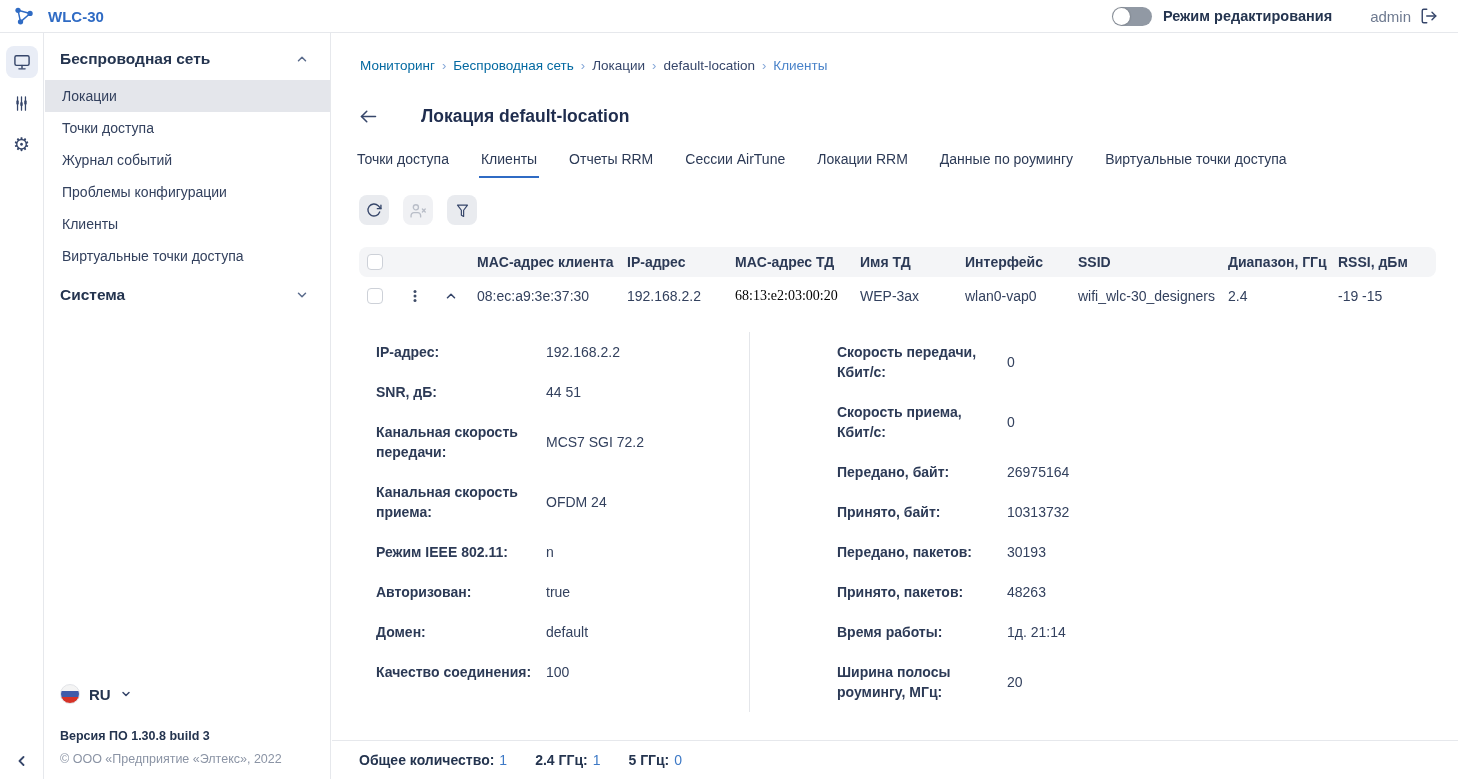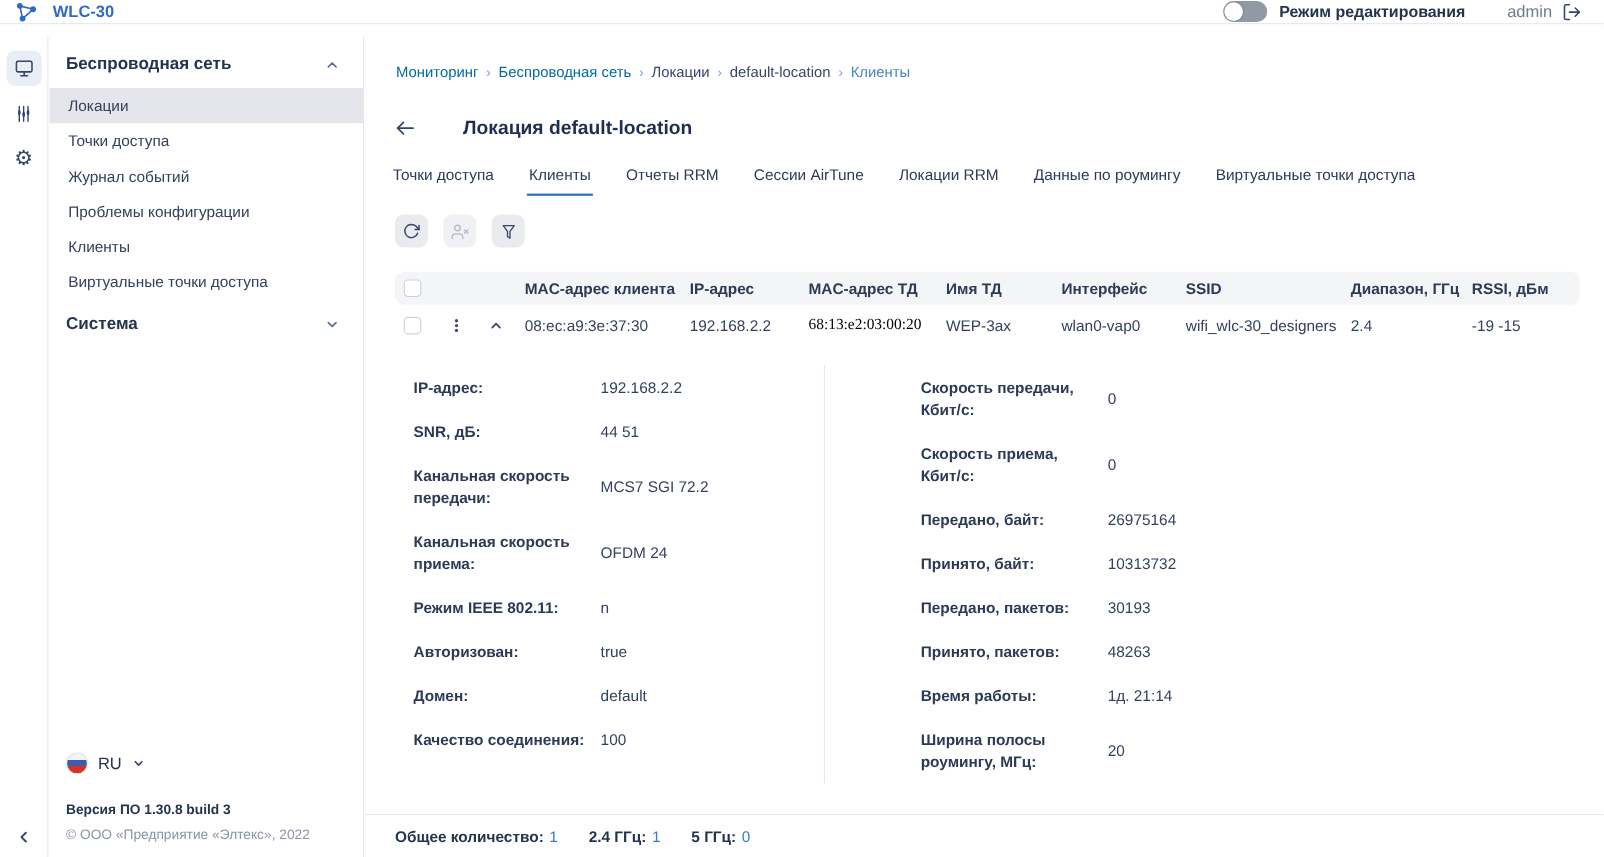--- a/index.html
+++ b/index.html
@@ -1,21 +1,21 @@
 <!DOCTYPE html>
 <html lang="ru"><head>
 <meta charset="utf-8">
 <style>
   * { margin:0; padding:0; box-sizing:border-box; }
   html,body { width:1458px; height:779px; overflow:hidden; }
   body { font-family:"Liberation Sans","DejaVu Sans",sans-serif; background:#fff; color:#33415e; }
   .screen { position:relative; width:1458px; height:779px; background:#fff; }
 
   
-  .topbar { position:absolute; top:0; left:0; right:0; height:22px; border-bottom:1px solid #e6e8ec;
+  .topbar { position:absolute; top:0; left:0; right:0; height:33px; border-bottom:1px solid #e6e8ec;
             display:flex; align-items:center; background:#fff; z-index:5; }
   .logo { margin-left:13px; display:flex; align-items:center; }
   .app-title { margin-left:13px; color:#2f6bc4; font-weight:700; font-size:15px; }
   .topbar-right { margin-left:auto; display:flex; align-items:center; padding-right:20px; }
   .toggle { width:40px; height:19px; border-radius:10px; background:#9199a4; position:relative; cursor:pointer; }
   .toggle .knob { position:absolute; top:1px; left:1px; width:17px; height:17px; border-radius:50%;
                   background:#fff; box-shadow:0 0 2px rgba(0,0,0,.35); }
   .edit-label { margin-left:11px; font-size:14.5px; font-weight:700; color:#24344f; }
   .username { margin-left:38px; font-size:15px; color:#6e7a90; }
   .logout { margin-left:9px; color:#36466a; display:flex; align-items:center; cursor:pointer; }
@@ -35,21 +35,21 @@
   .group-header { display:flex; align-items:center; justify-content:space-between;
                   padding:17px 21px 12px 15px; font-size:15.5px; font-weight:700; color:#24344f; cursor:pointer; }
   .group-header.system { padding-top:14px; }
   .chev { display:flex; color:#5a6b8c; }
   .side-item { padding:8px 15px 8px 17px; font-size:14px; line-height:16px; color:#33415e; cursor:pointer; }
   .side-item.selected { background:#e4e6eb; }
   .sidebar-bottom { position:absolute; left:0; right:0; bottom:13px; padding-left:15px; }
   .lang-row { display:flex; align-items:center; gap:9px; margin-bottom:25px; cursor:pointer; }
   .flag { width:20px; height:20px; border-radius:50%; border:1px solid #e2e4e8;
           background:linear-gradient(180deg,#f4f4f4 0%,#f4f4f4 34%,#3f5ba9 34%,#3f5ba9 64%,#d63227 64%); }
-  .lang-label { font-size:15px; font-weight:400; color:#24344f; }
+  .lang-label { font-size:15px; font-weight:700; color:#24344f; }
   .version { font-size:12.5px; font-weight:700; color:#24344f; margin-bottom:9px; }
   .copyright { font-size:12.5px; color:#8b94a5; }
 
   
   .main { position:absolute; top:33px; left:332px; right:0; bottom:0; background:#fff; }
   .breadcrumb { display:flex; align-items:center; gap:7px; padding:25px 0 0 28px; font-size:13.5px; }
   .crumb { color:#36466a; }
   .crumb.muted { color:#0369a1; }
   .crumb.link { color:#4a83c9; cursor:pointer; }
   .crumb-sep { color:#84a7d8; font-size:13px; }

